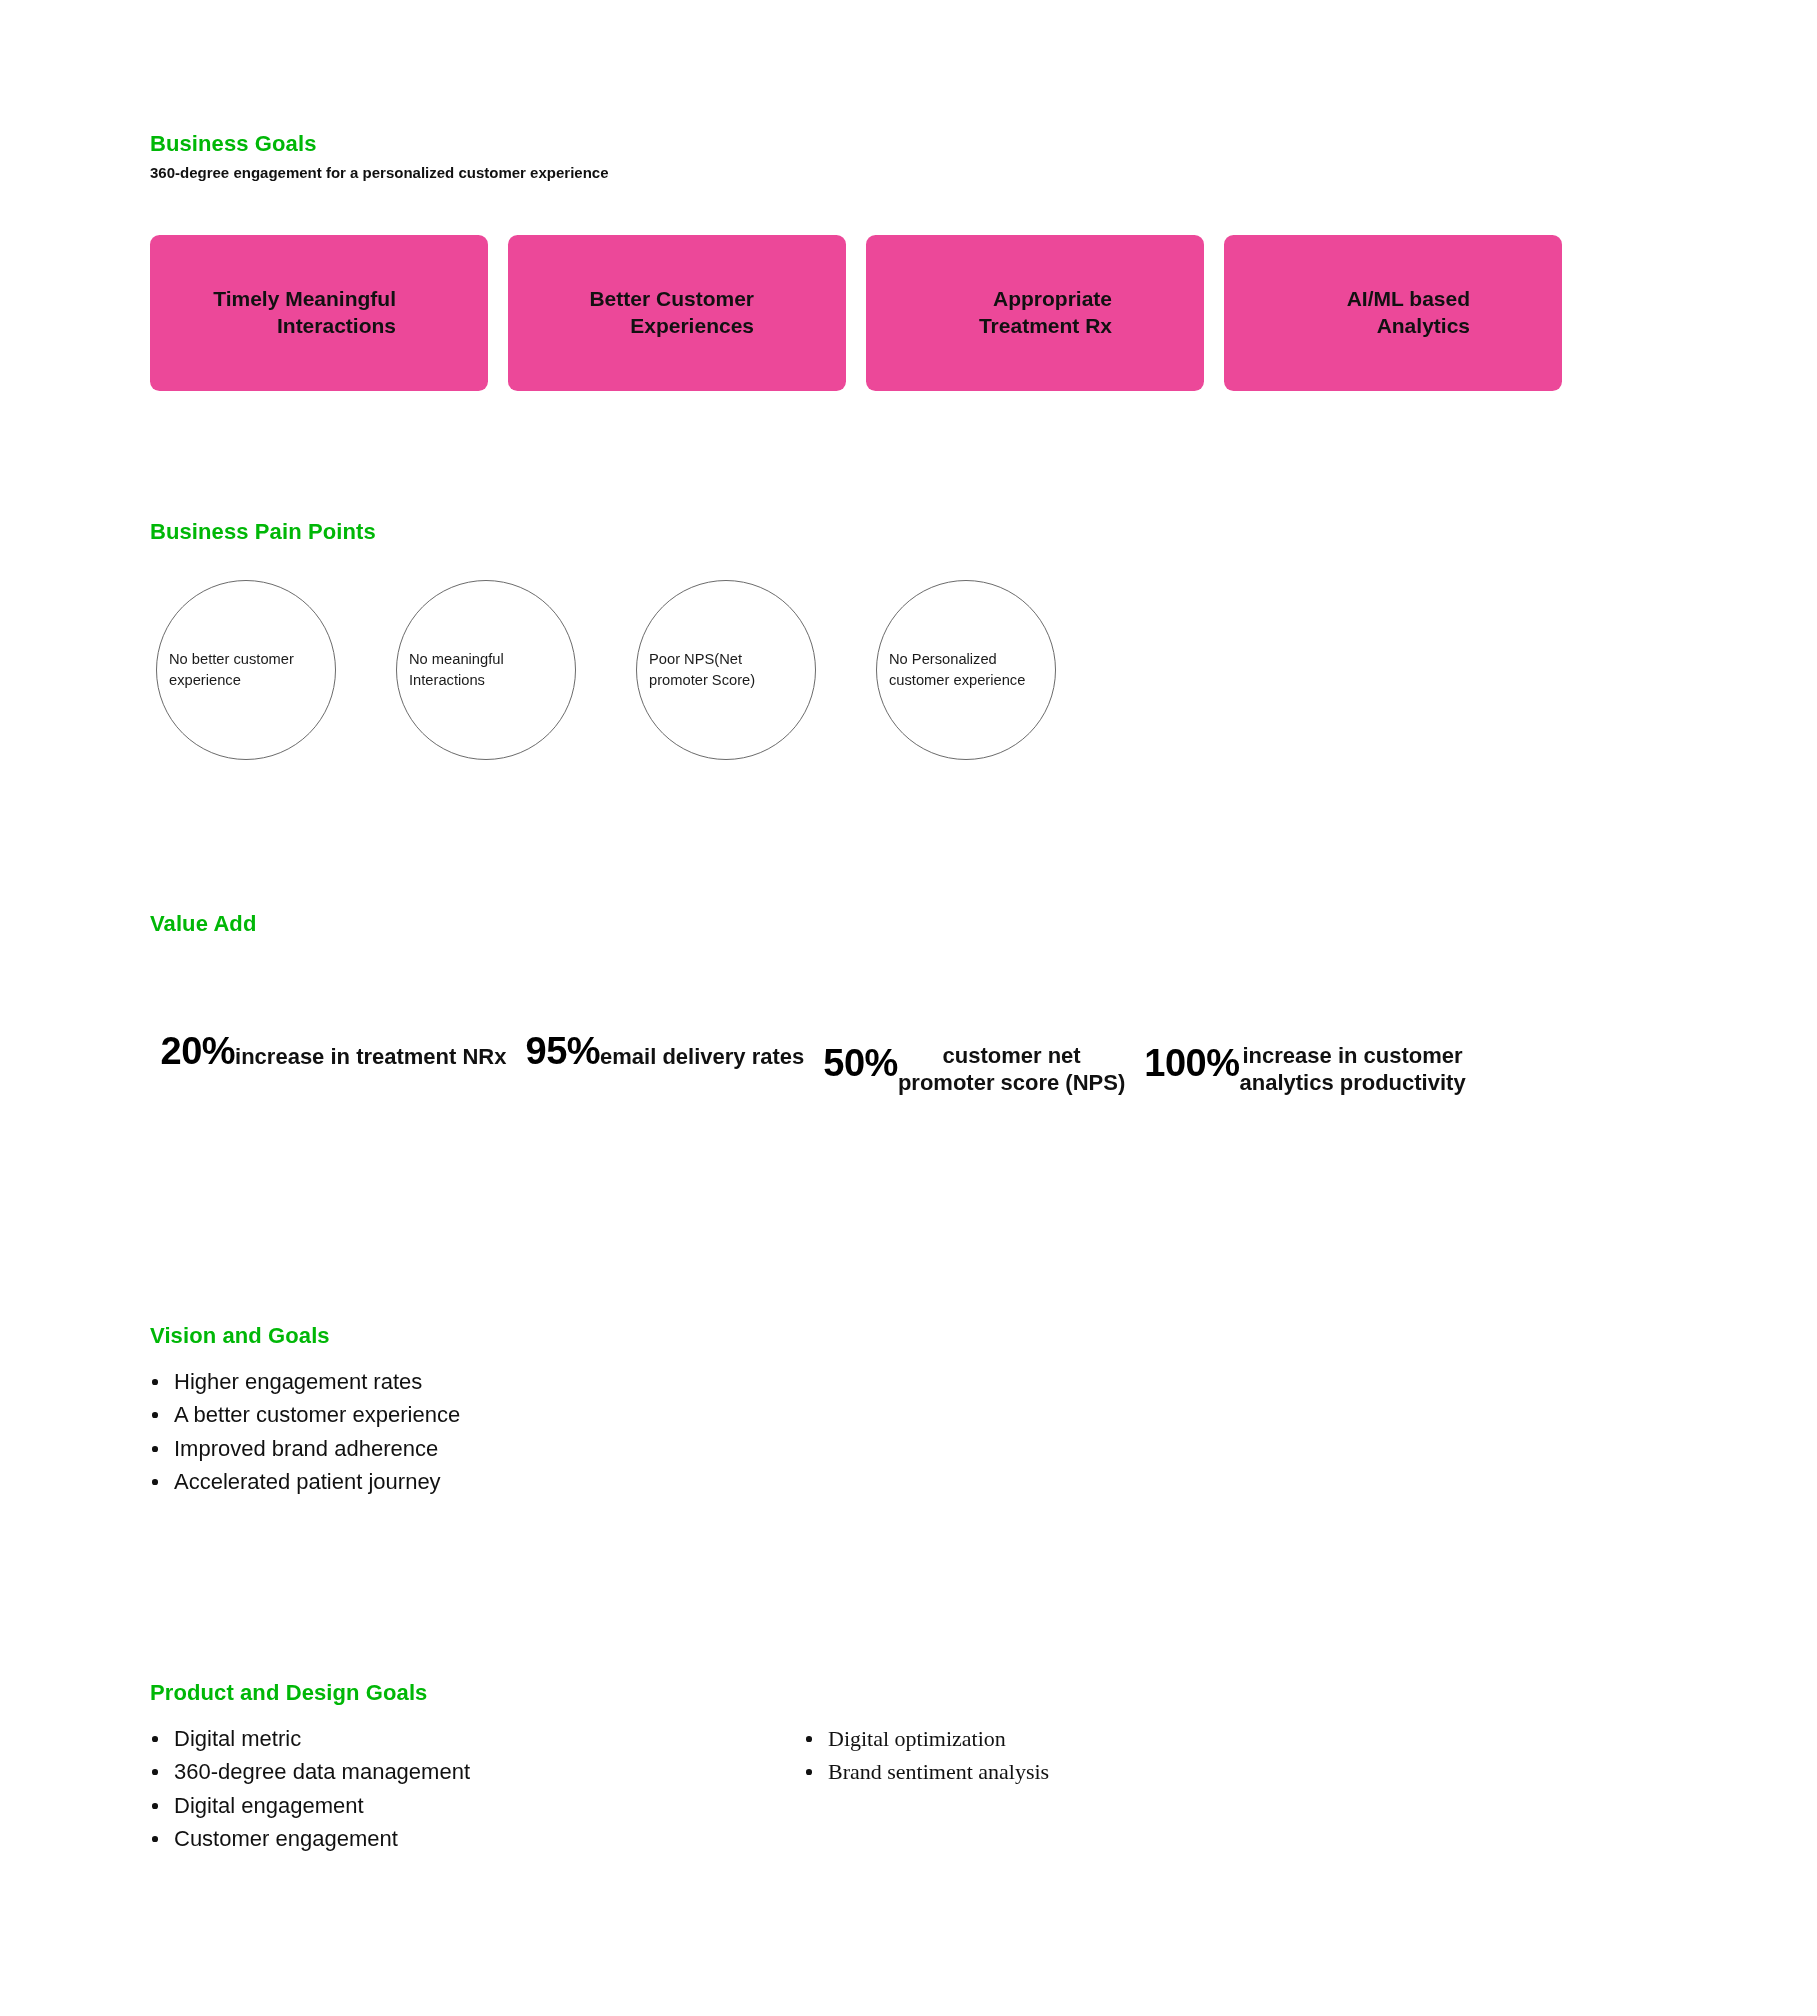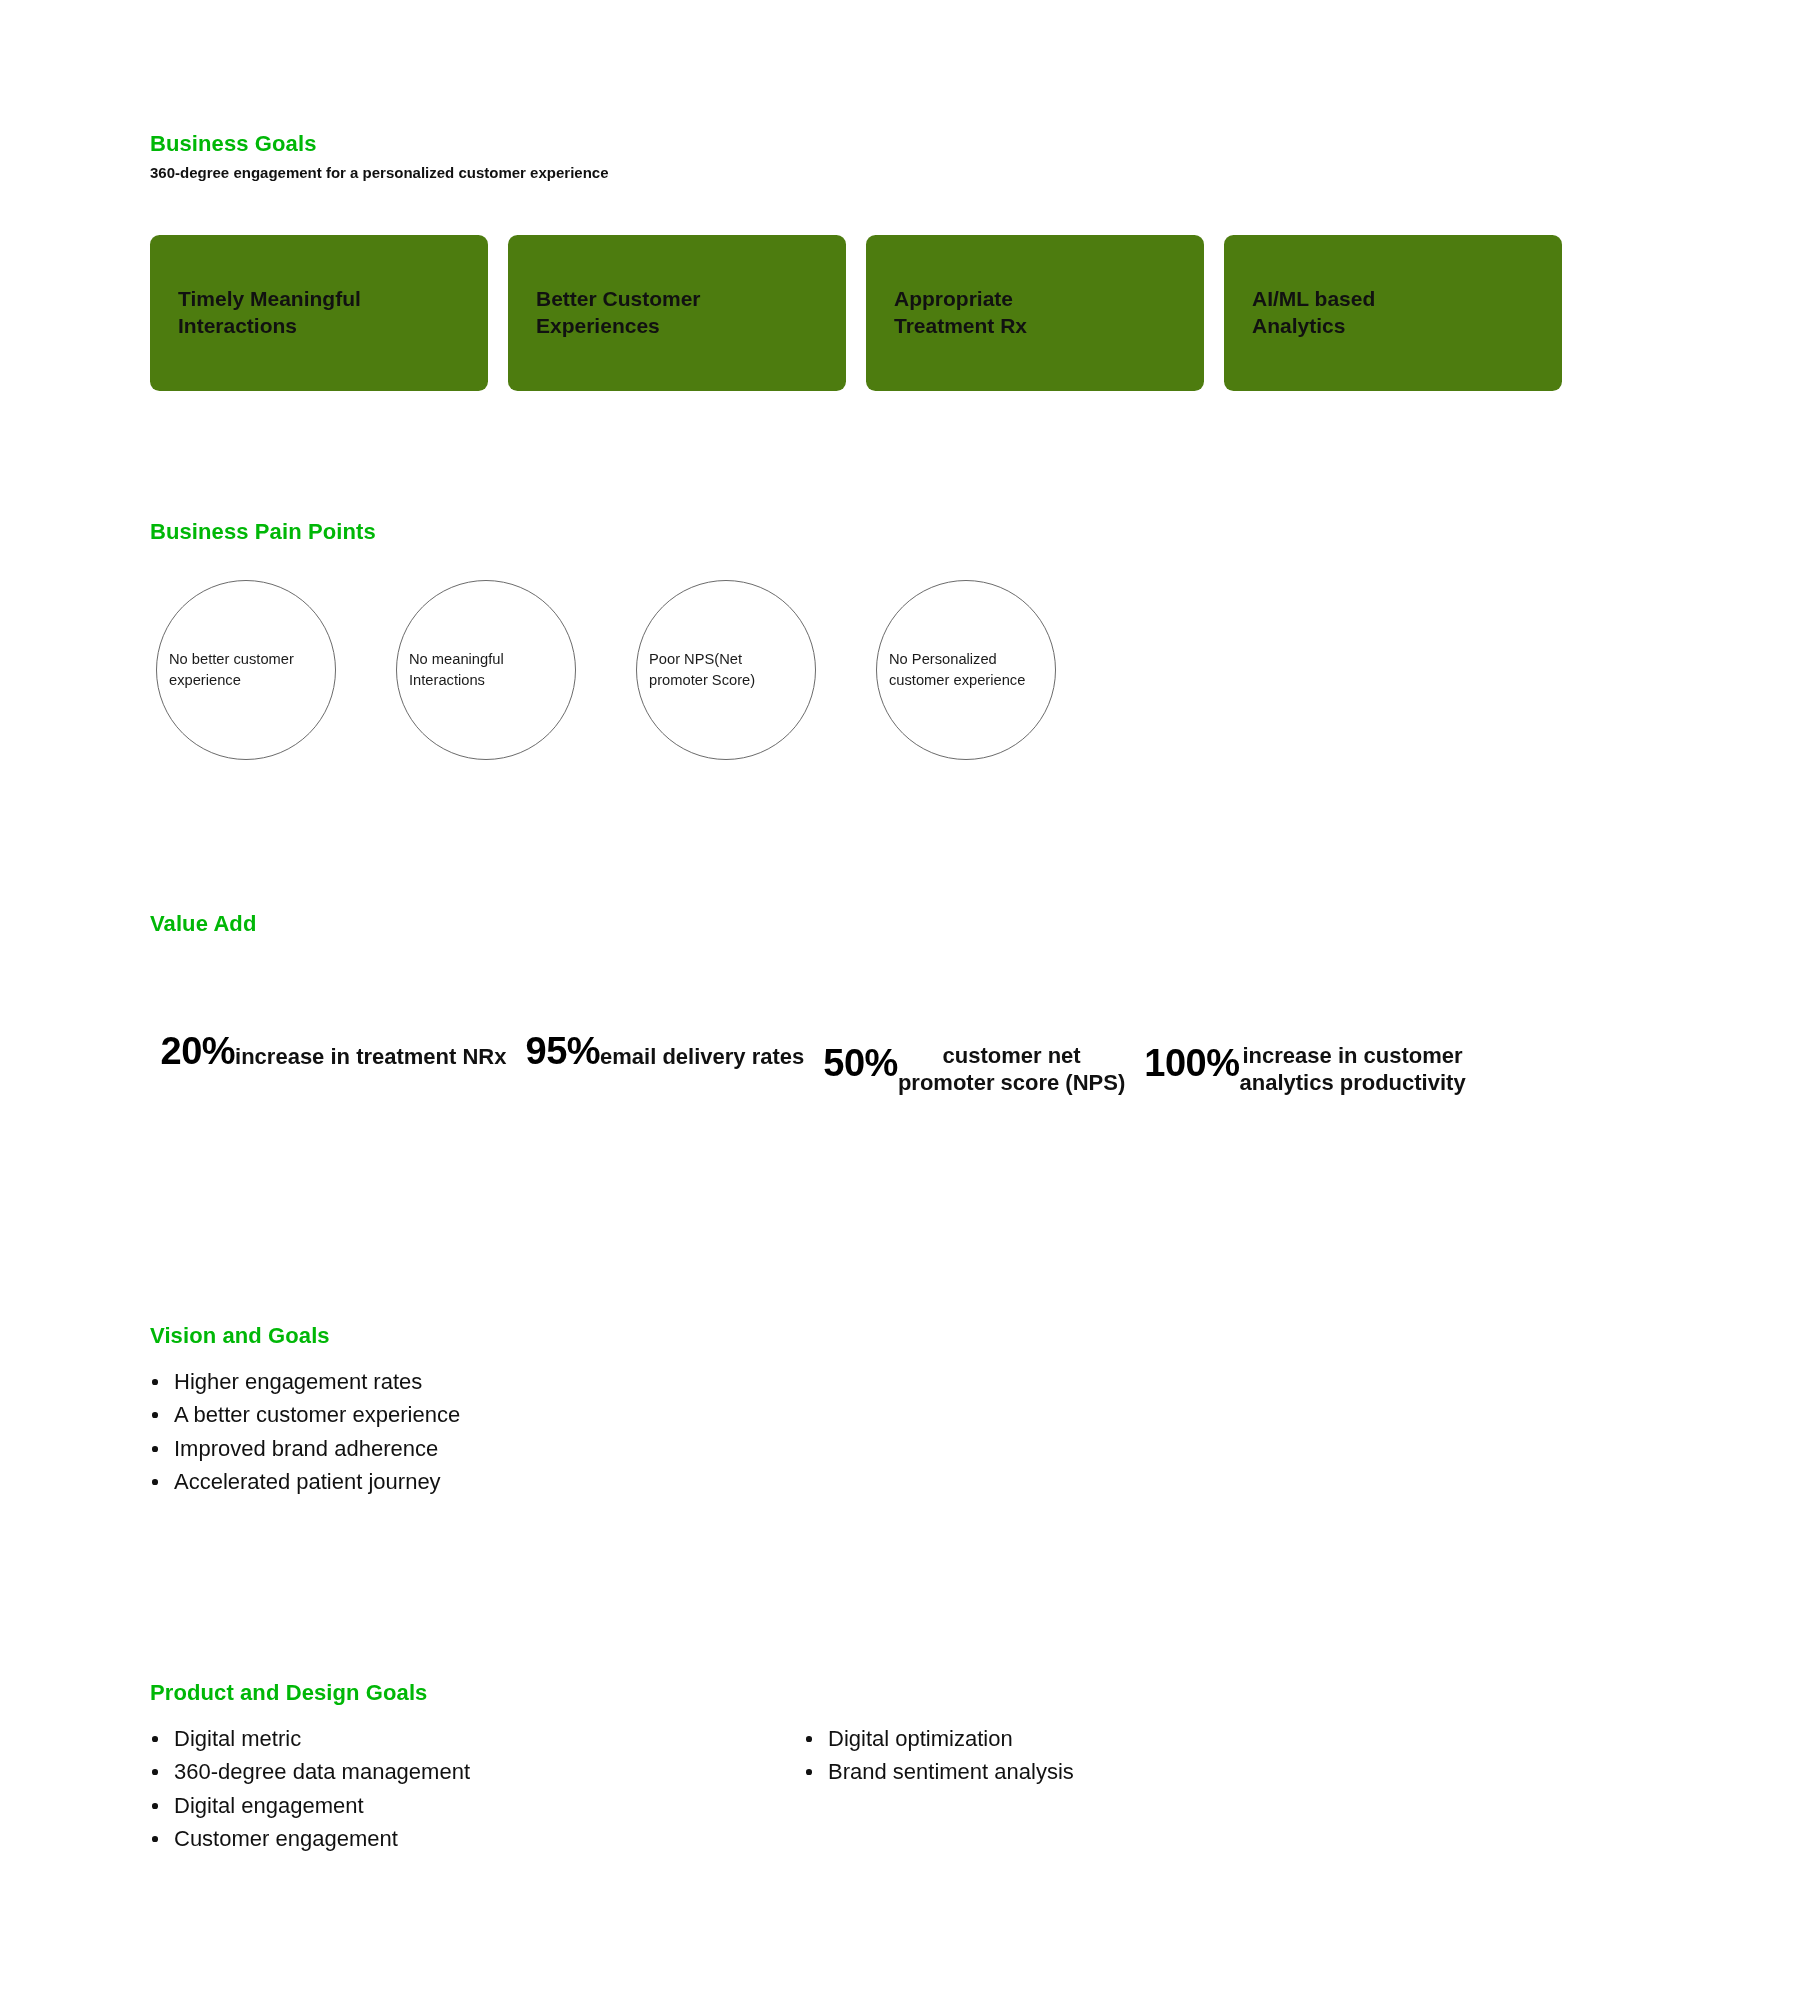--- a/index.html
+++ b/index.html
@@ -51,26 +51,27 @@
     position: absolute;
     left: 150px;
     top: 235px;
     width: 1412px;
     height: 156px;
     display: flex;
     gap: 20px;
   }
   .goal-card {
     flex: 1 1 0;
-    background: #4d7c0f;
+    background: #ec4899;
     border-radius: 9.5px;
     display: flex;
     align-items: center;
     box-sizing: border-box;
     padding: 0 0 0 28px;
+    text-align: right;
   }
   .goal-card-label {
     font-size: 21px;
     font-weight: bold;
     line-height: 1.28;
     color: #111111;
     max-width: 218px;
   }
 
   
@@ -161,21 +162,21 @@
     border-radius: 50%;
     background: #111111;
   }
 
   #vision-list { left: 150px; top: 1365px; }
 
   
   #product-heading { top: 1680px; }
 
   #product-list-left  { left: 150px; top: 1722px; }
-  #product-list-right { left: 804px; top: 1722px; }
+  #product-list-right { left: 804px; top: 1722px; font-family: Liberation Serif, serif; }
 </style>
 </head>
 <body>
 
 <div class="page">
 
   <div class="section-heading" id="goals-heading">Business Goals</div>
 
   <div class="goals-subtitle">360-degree engagement for a personalized customer experience</div>
 

